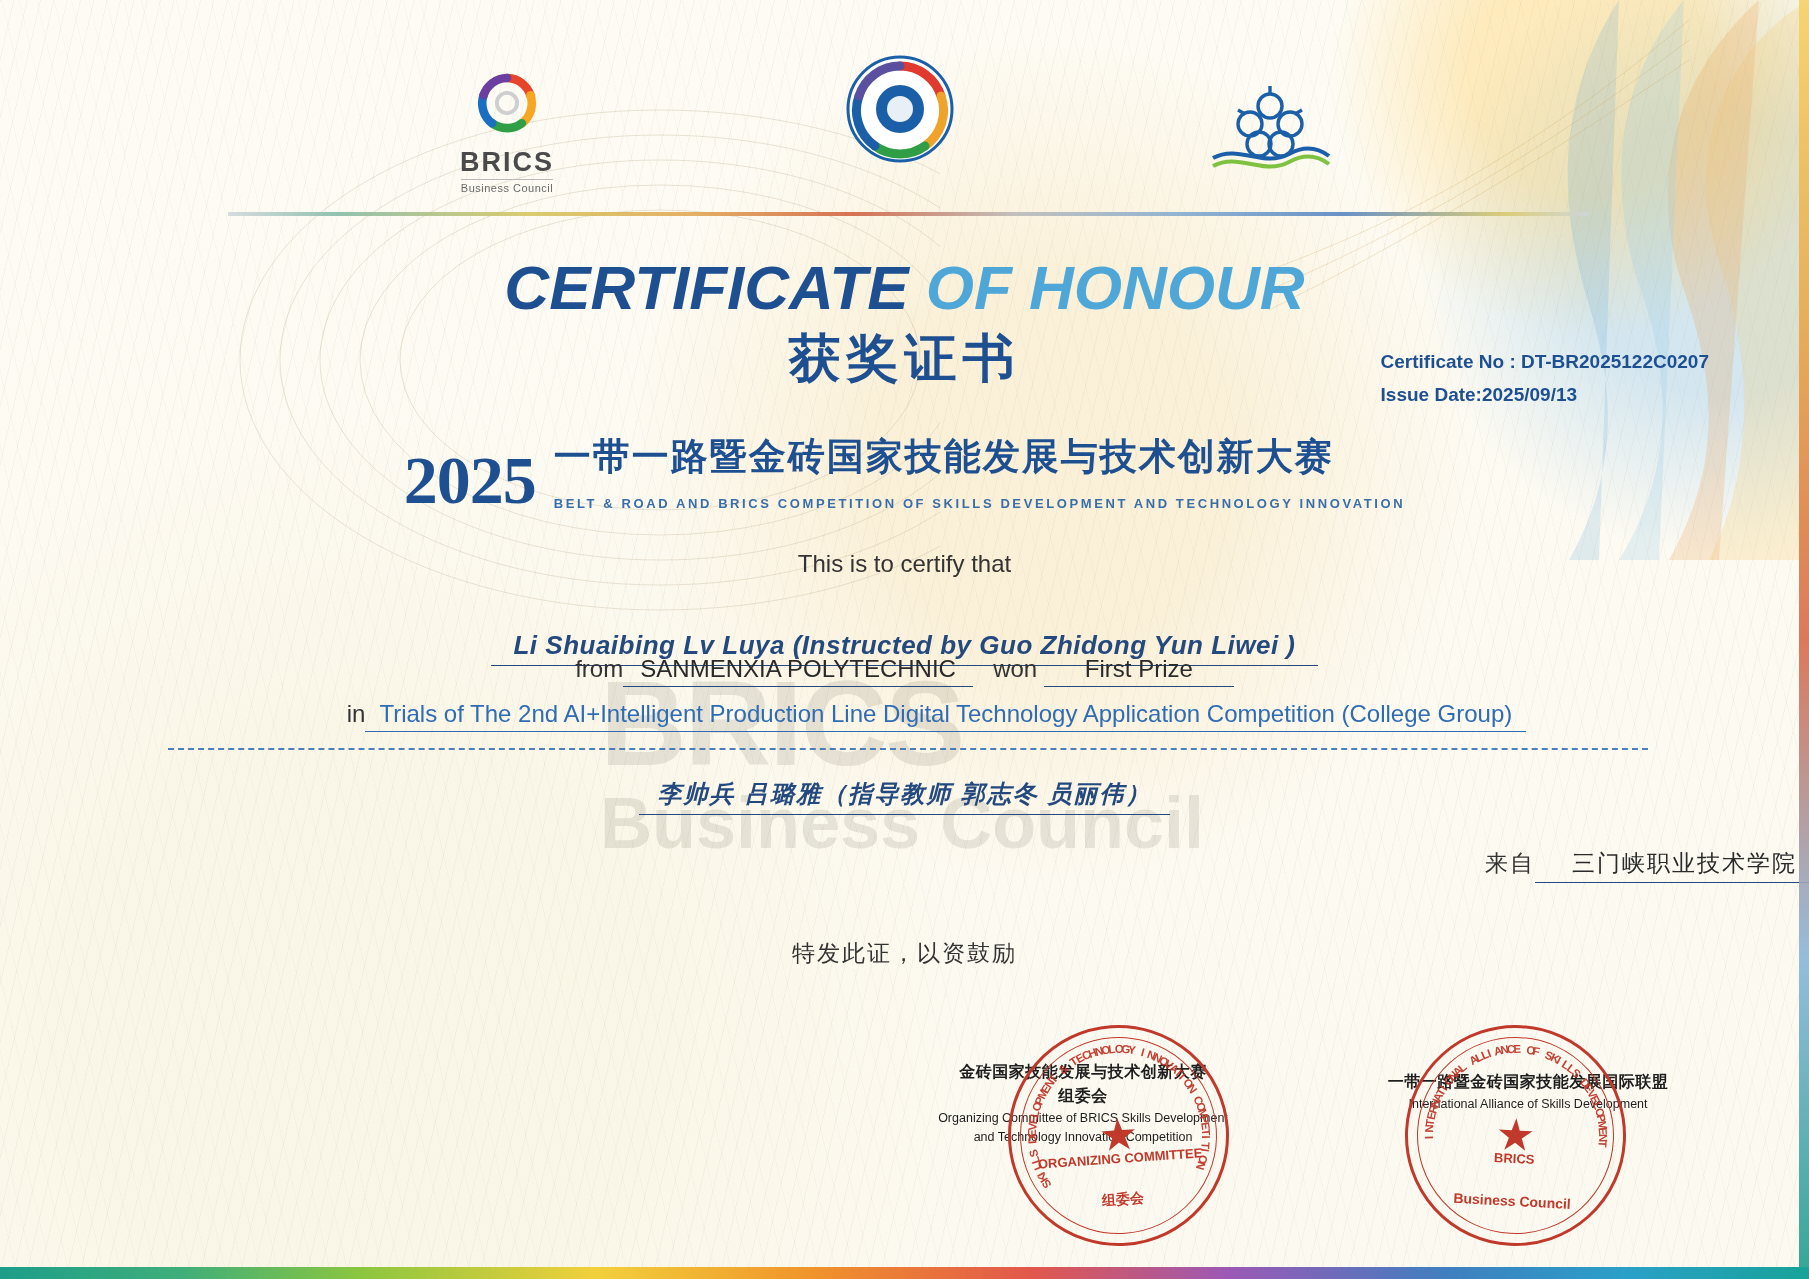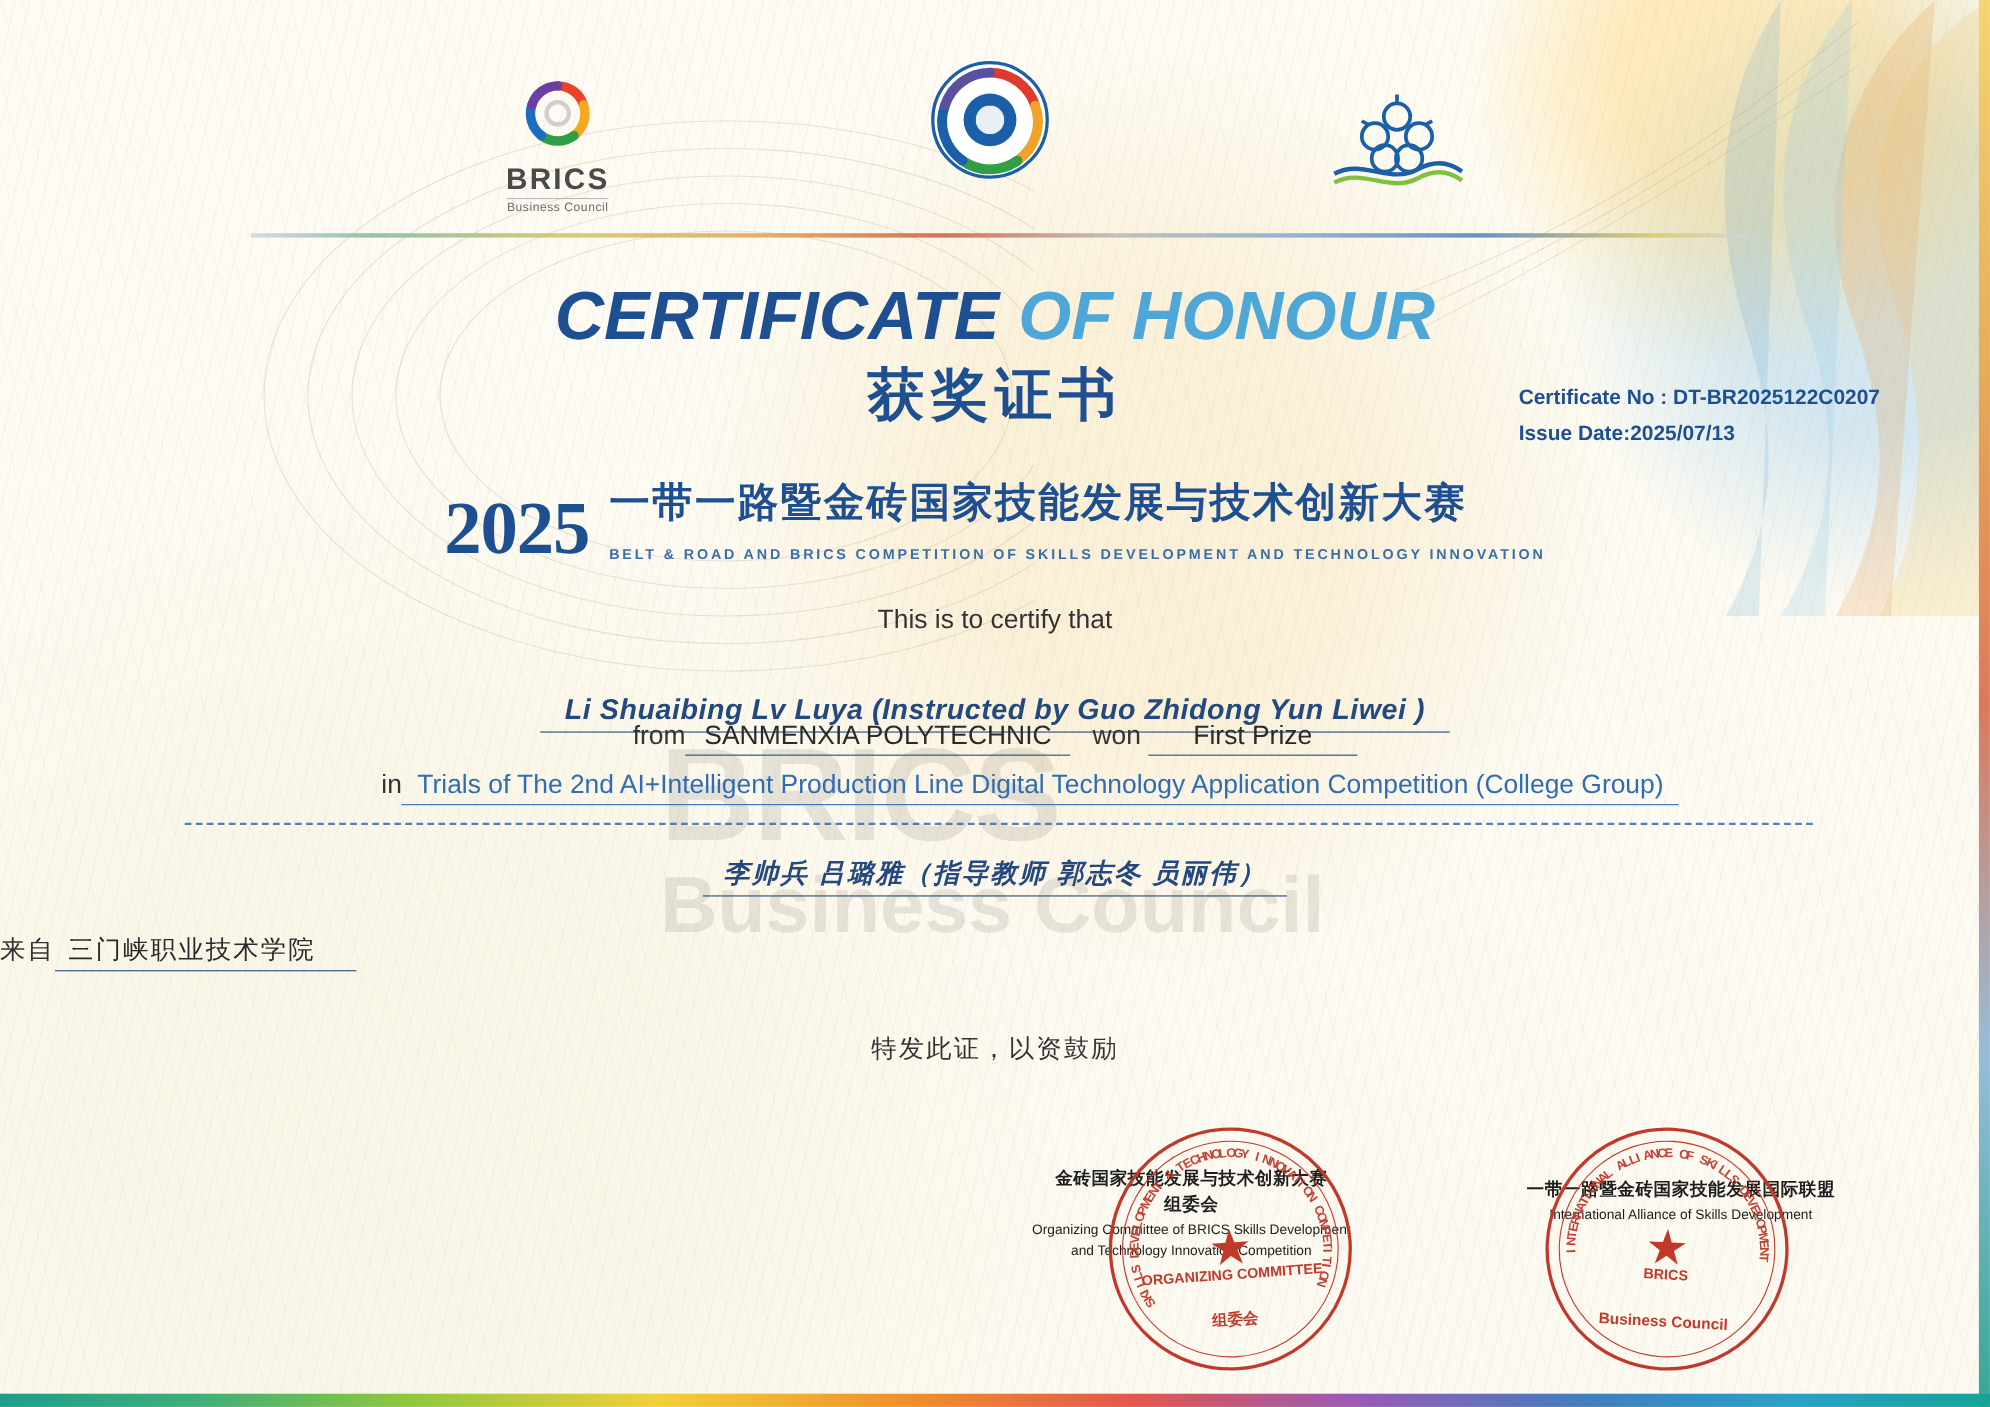--- a/index.html
+++ b/index.html
@@ -145,21 +145,21 @@
     position:absolute; top:778px; left:0; width:100%;
     text-align:center;
   }
   .cn-names .u {
     display:inline-block; border-bottom:1.6px solid #24497e;
     padding:0 18px 4px 18px;
     font-size:24px; font-weight:bold; font-style:italic; color:#24497e; letter-spacing:2px;
   }
   .cn-from {
     position:absolute; top:848px; left:0; width:100%;
-    text-align:left; font-size:23px; color:#333; letter-spacing:2px;
+    text-align:right; font-size:23px; color:#333; letter-spacing:2px;
   }
   .cn-from .u {
     display:inline-block; border-bottom:1.4px solid #24497e;
     min-width:250px; padding:0 12px 3px 12px; color:#2a2a2a;
   }
   .cn-in {
     position:absolute; top:892px; left:0; width:100%;
     text-align:center; font-size:23px; color:#333; letter-spacing:2px;
   }
   .cn-in .u.blue {
@@ -314,21 +314,21 @@
 
   <div class="rainbow-rule"></div>
 
   <div class="title-en">
     <span class="c1">CERTIFICATE </span><span class="c2">OF HONOUR</span>
   </div>
   <div class="title-cn">获奖证书</div>
 
   <div class="cert-meta">
     <div>Certificate No : DT-BR2025122C0207</div>
-    <div>Issue Date:2025/07/13</div>
+    <div>Issue Date:2025/09/13</div>
   </div>
 
   <div class="event-line">
     <div class="event-year">2025</div>
     <div class="event-right">
       <div class="event-cn">一带一路暨金砖国家技能发展与技术创新大赛</div>
       <div class="event-en">BELT &amp; ROAD AND BRICS COMPETITION OF SKILLS DEVELOPMENT AND TECHNOLOGY INNOVATION</div>
     </div>
   </div>
 

